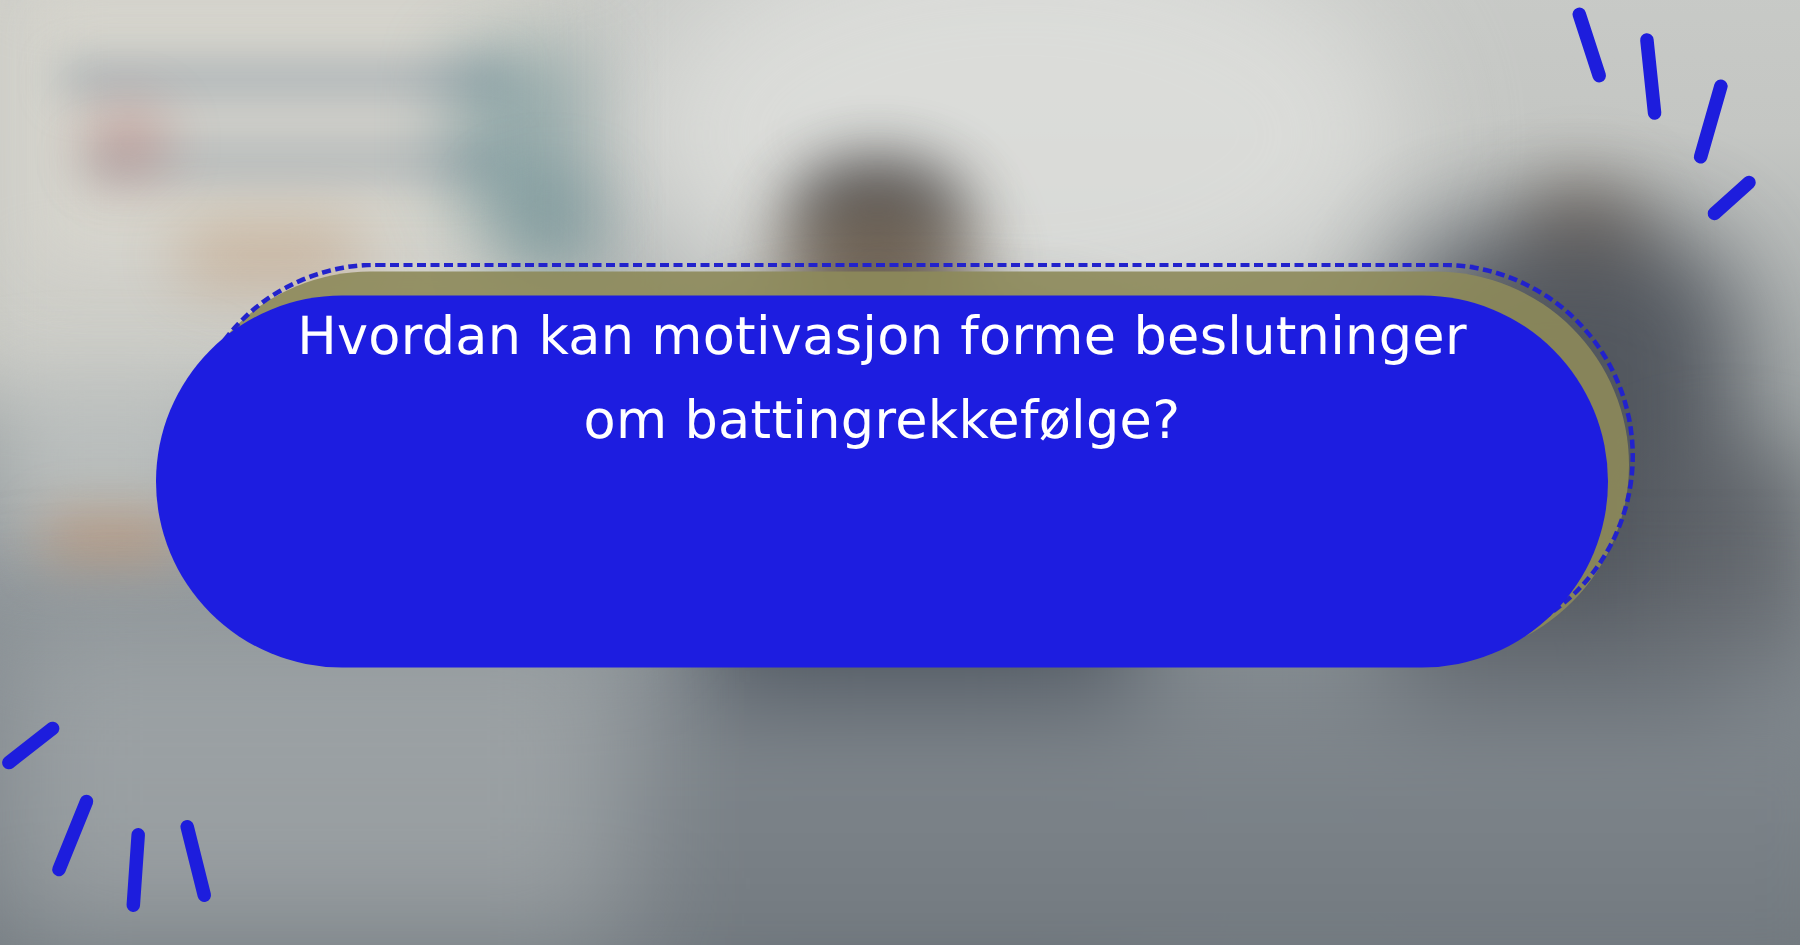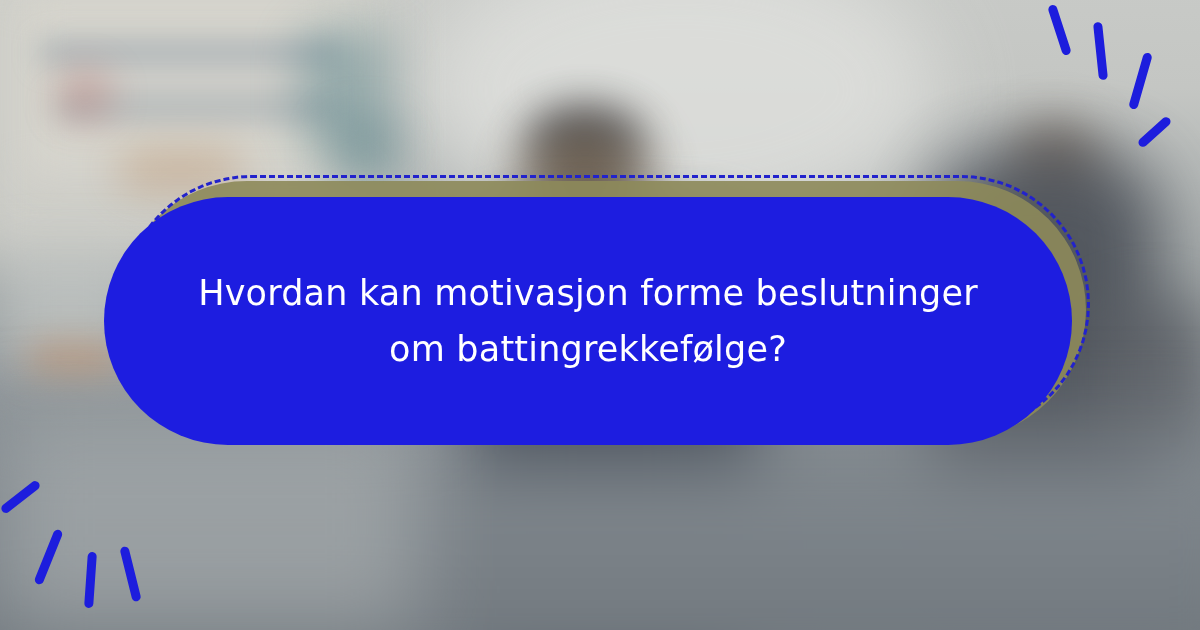--- a/index.html
+++ b/index.html
@@ -243,21 +243,21 @@
   }
   .banner {
     position: absolute;
     left: 0px;
     top: 22px;
     width: 968px;
     height: 248px;
     background: #1d1de0;
     border-radius: 124px;
     display: flex;
-    align-items: center;
+    align-items: flex-start;
     justify-content: center;
     text-align: center;
   }
   .banner-text {
     color: #ffffff;
     font-size: 35px;
     line-height: 1.6;
     font-weight: 400;
     letter-spacing: .2px;
     padding: 0 60px;

